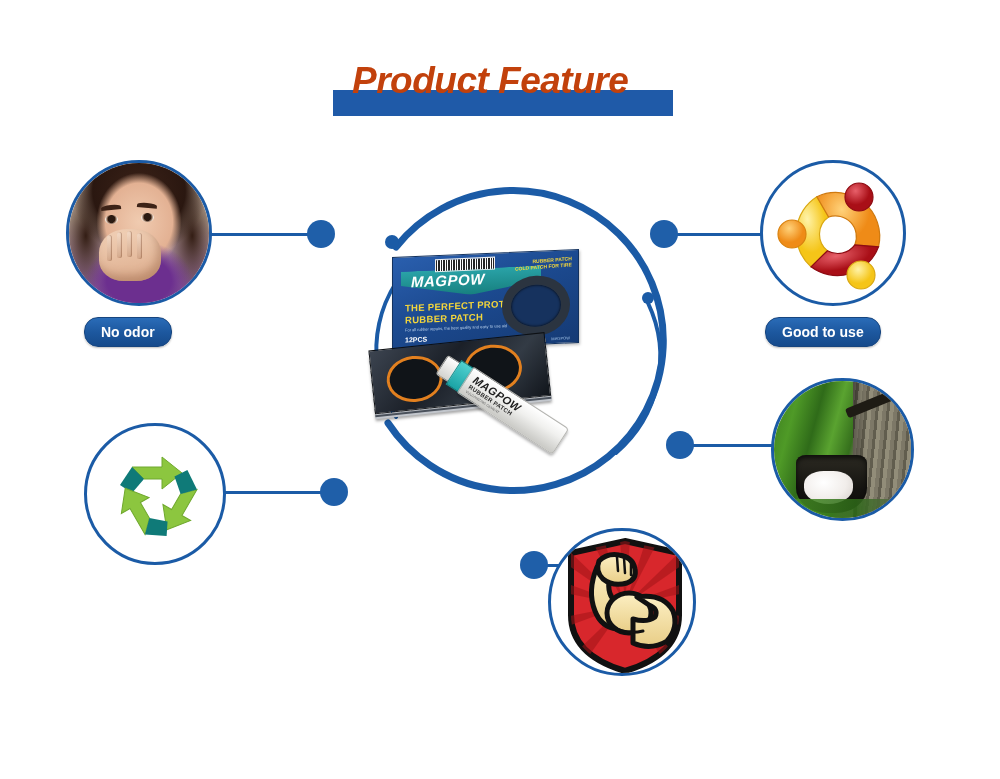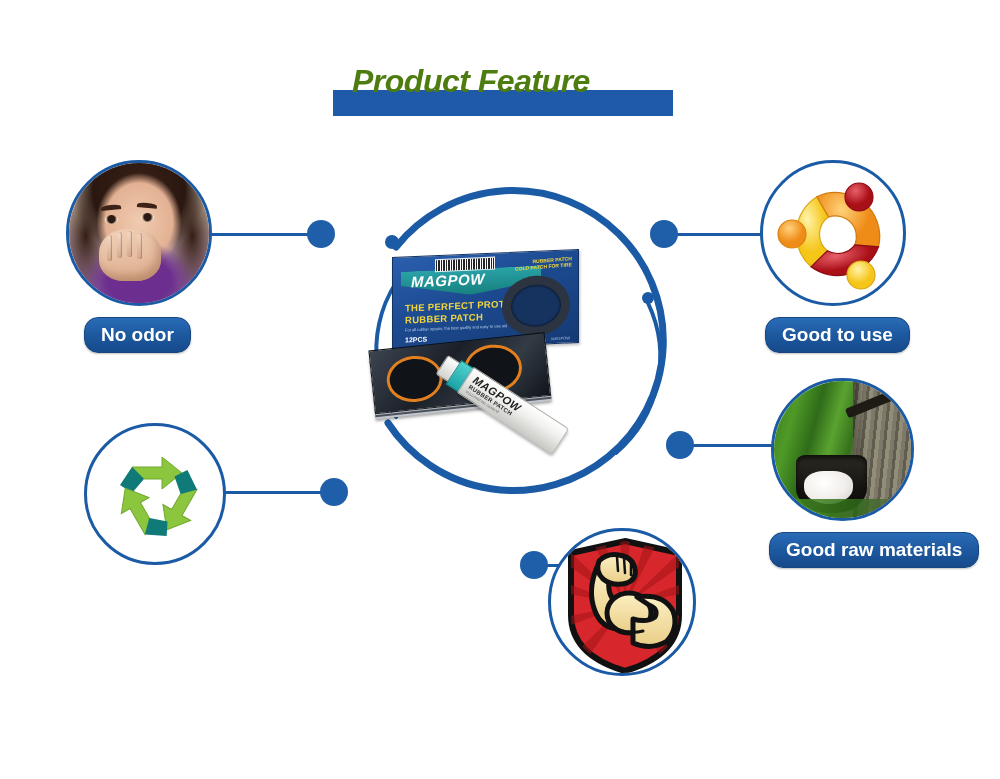--- a/index.html
+++ b/index.html
@@ -31,24 +31,24 @@
     left: 3px;
     top: 38px;
     width: 340px;
     height: 26px;
     background: #1f5aa8;
   }
   .title-text {
     position: absolute;
     left: 22px;
     top: 0px;
-    font-size: 32px;
+    font-size: 37px;
     font-weight: bold;
     font-style: italic;
-    color: #4d7c0f;
+    color: #c2410c;
     letter-spacing: -0.5px;
     white-space: nowrap;
     line-height: 58px;
   }
 
   
   .center-rings {
     position: absolute;
     left: 330px;
     top: 185px;
@@ -401,27 +401,27 @@
     border-radius: 50%;
     background: #1f5fa9;
   }
 
   
   .pill {
     position: absolute;
     display: flex;
     align-items: center;
     justify-content: center;
-    height: 36px;
+    height: 30px;
     padding: 0 16px;
     border-radius: 14px;
     background: linear-gradient(180deg, #2a6cb8 0%, #1d589f 50%, #164a8b 100%);
     border: 1px solid #17457f;
     color: #ffffff;
-    font-size: 19px;
+    font-size: 14px;
     font-weight: bold;
     white-space: nowrap;
     box-shadow: 0 1px 2px rgba(0,0,0,0.25);
     box-sizing: border-box;
   }
 </style>
 </head>
 <body>
 
 <div id="infographic">
@@ -568,21 +568,20 @@
 
   <div class="feature-circle" style="left:771px; top:378px; width:143px; height:143px;">
     <div class="tree-bg">
       <div class="tree-trunk"></div>
       <div class="tree-cut"></div>
       <div class="tree-bowl"></div>
       <div class="tree-latex"></div>
       <div class="tree-grass-b"></div>
     </div>
   </div>
-  <div class="pill" style="left:769px; top:532px;">Good raw materials</div>
 
   <div class="feature-circle" style="left:548px; top:528px; width:148px; height:148px;">
     <div class="muscle">
       <svg width="148" height="148" viewBox="0 0 148 148" aria-hidden="true">
         <defs>
           <clipPath id="shieldClip">
             <path d="M 74 10 L 128 22 L 128 84 Q 128 124 74 140 Q 20 124 20 84 L 20 22 Z"></path>
           </clipPath>
           <linearGradient id="skinG" x1="0" y1="0" x2="0" y2="1">
             <stop offset="0%" stop-color="#fdf0c4"></stop>

